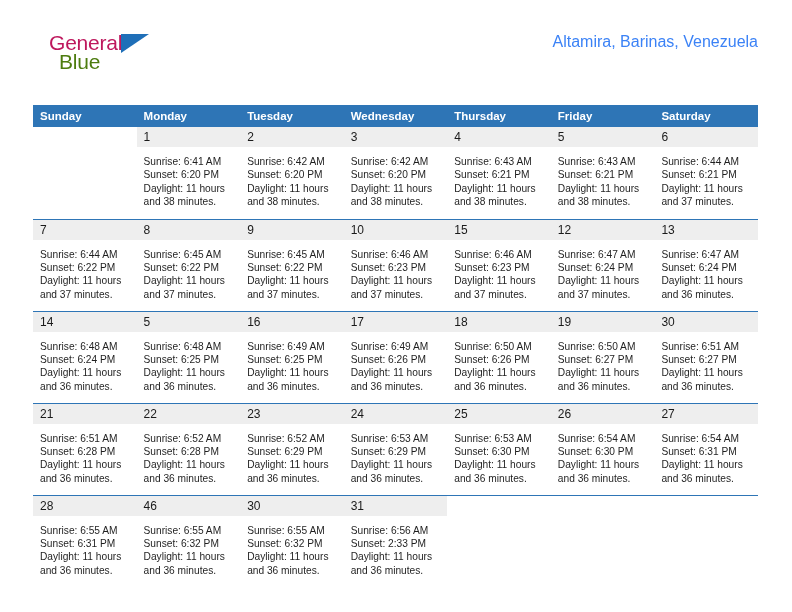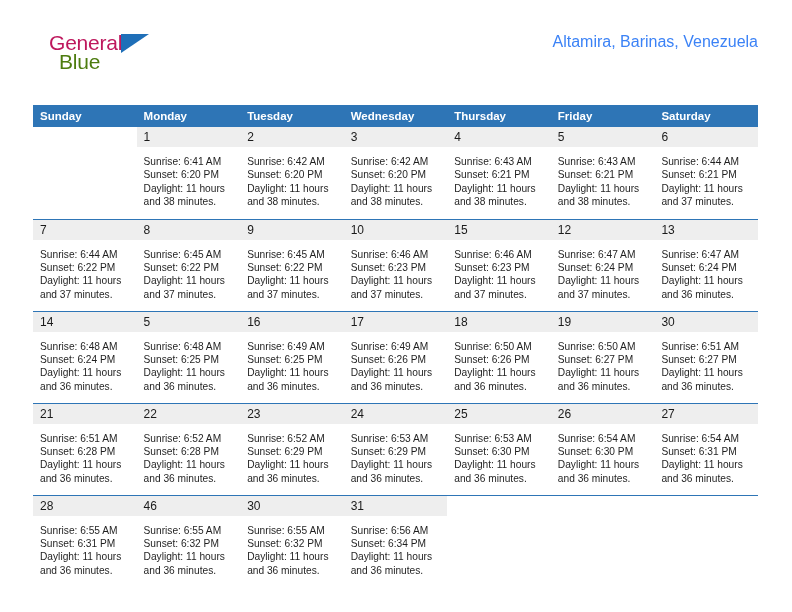--- a/index.html
+++ b/index.html
@@ -486,21 +486,21 @@
                 <div>Sunset: 6:32 PM</div>
                 <div class="daylight">Daylight: 11 hours and 36 minutes.</div>
               </div>
             </div>
           </td>
           <td class="cell">
             <div class="cell-inner">
               <div class="daynum">31</div>
               <div class="details">
                 <div>Sunrise: 6:56 AM</div>
-                <div>Sunset: 6:34 PM</div>
+                <div>Sunset: 2:33 PM</div>
                 <div class="daylight">Daylight: 11 hours and 36 minutes.</div>
               </div>
             </div>
           </td>
           <td class="cell cell-empty">
             <div class="cell-inner">
               <div class="daynum"></div>
             </div>
           </td>
           <td class="cell cell-empty">

